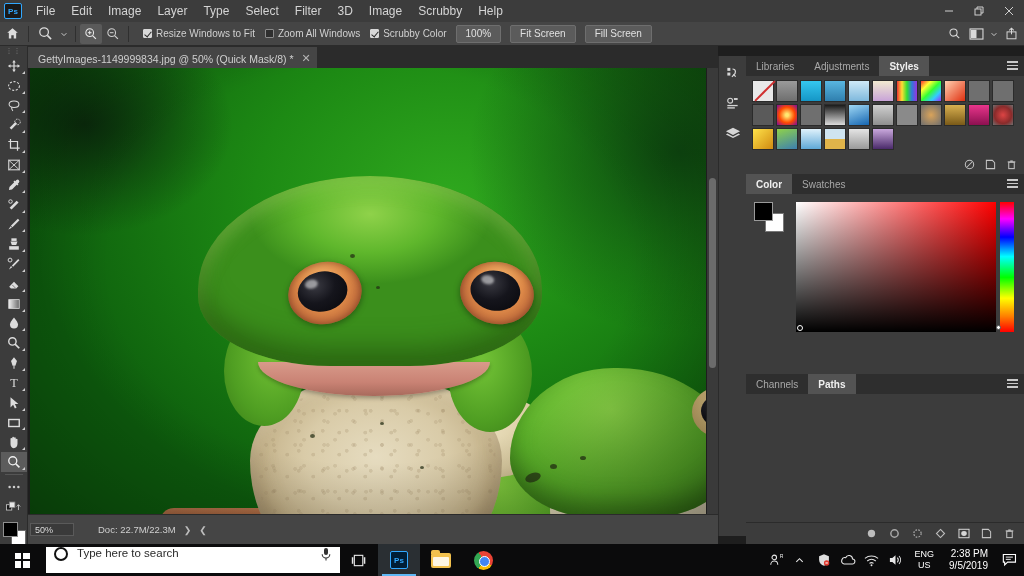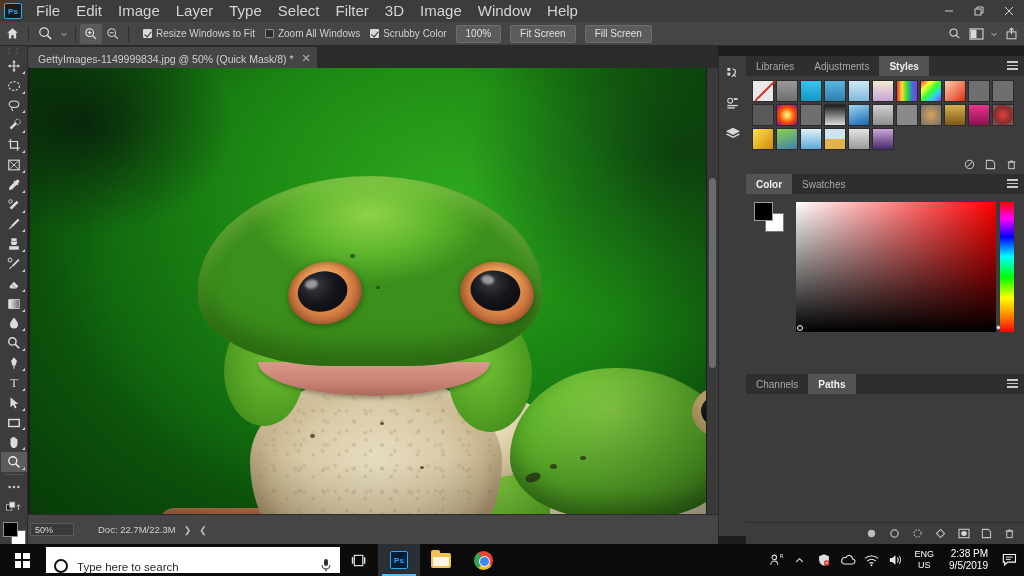--- a/index.html
+++ b/index.html
@@ -20,21 +20,21 @@
   }
   .ps-logo {
     width:18px; height:16px; margin-left:4px; margin-right:6px;
     border:1px solid #31a8ff; border-radius:2px; background:#1a1a1a;
     color:#31a8ff; font-size:8px; font-weight:bold;
     display:flex; align-items:center; justify-content:center;
   }
   .menubar { display:flex; align-items:center; height:22px; }
   .menu-item {
     padding: 0 8px; height:22px; line-height:22px;
-    color:#d4d4d4; font-size:15px; cursor:default; white-space:nowrap;
+    color:#d4d4d4; font-size:12px; cursor:default; white-space:nowrap;
   }
   .winctrls { position:absolute; right:0; top:0; display:flex; height:22px; }
   .winbtn {
     width:30px; height:22px; display:flex; align-items:center; justify-content:center;
     color:#cfcfcf; font-size:11px; cursor:default;
   }
 
   
   .optionsbar {
     position:absolute; left:0; top:22px; width:1024px; height:24px;
@@ -309,21 +309,21 @@
 
   
   .taskbar {
     position:absolute; left:0; bottom:0; width:1024px; height:32px;
     background:#0b0b0c; display:flex; align-items:center;
   }
   .startbtn { width:44px; height:32px; display:flex; align-items:center; justify-content:center; cursor:default; }
   .winlogo { width:15px; height:15px; display:grid; grid-template-columns:1fr 1fr; grid-template-rows:1fr 1fr; gap:2px; }
   .winlogo i { background:#fff; display:block; }
   .searchbox {
-    width:294px; height:26px; background:#fff; display:flex; align-items:flex-end;
+    width:294px; height:26px; background:#fff; display:flex; align-items:flex-start;
     padding:0 8px; margin-left:2px; cursor:text;
   }
   .srch-circle { width:14px; height:14px; border:2px solid #111; border-radius:50%; flex:0 0 14px; }
   .srch-text { margin-left:9px; color:#2b2b2b; font-size:11.5px; }
   .mic { margin-left:auto; color:#333; font-size:12px; }
   .tb-task { width:38px; height:32px; display:flex; align-items:center; justify-content:center; color:#e6e6e6; cursor:default; }
   .tb-app {
     width:42px; height:32px; display:flex; align-items:center; justify-content:center;
     position:relative; cursor:default;
   }
@@ -356,21 +356,21 @@
     <div class="menubar">
       <div class="menu-item">File</div>
       <div class="menu-item">Edit</div>
       <div class="menu-item">Image</div>
       <div class="menu-item">Layer</div>
       <div class="menu-item">Type</div>
       <div class="menu-item">Select</div>
       <div class="menu-item">Filter</div>
       <div class="menu-item">3D</div>
       <div class="menu-item">Image</div>
-      <div class="menu-item">Window</div>
+      <div class="menu-item">Scrubby</div>
       <div class="menu-item">Help</div>
     </div>
     <div class="winctrls">
       <div class="winbtn">
         <svg width="10" height="10" viewBox="0 0 10 10">
             <line x1="1" y1="5" x2="9" y2="5" stroke="#cfcfcf" stroke-width="1"></line>
           </svg>
       </div>
       <div class="winbtn">
         <svg width="10" height="10" viewBox="0 0 10 10">

